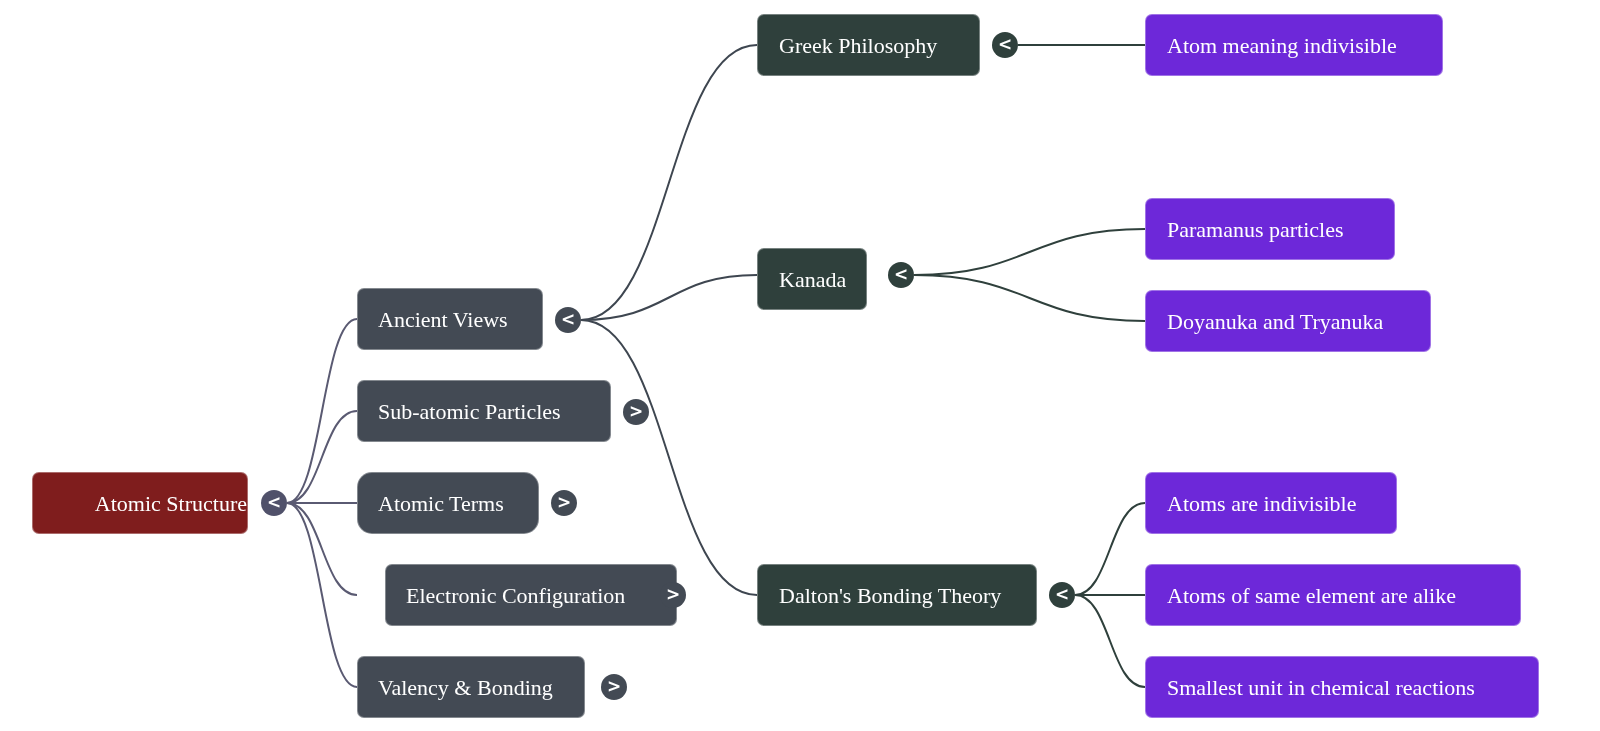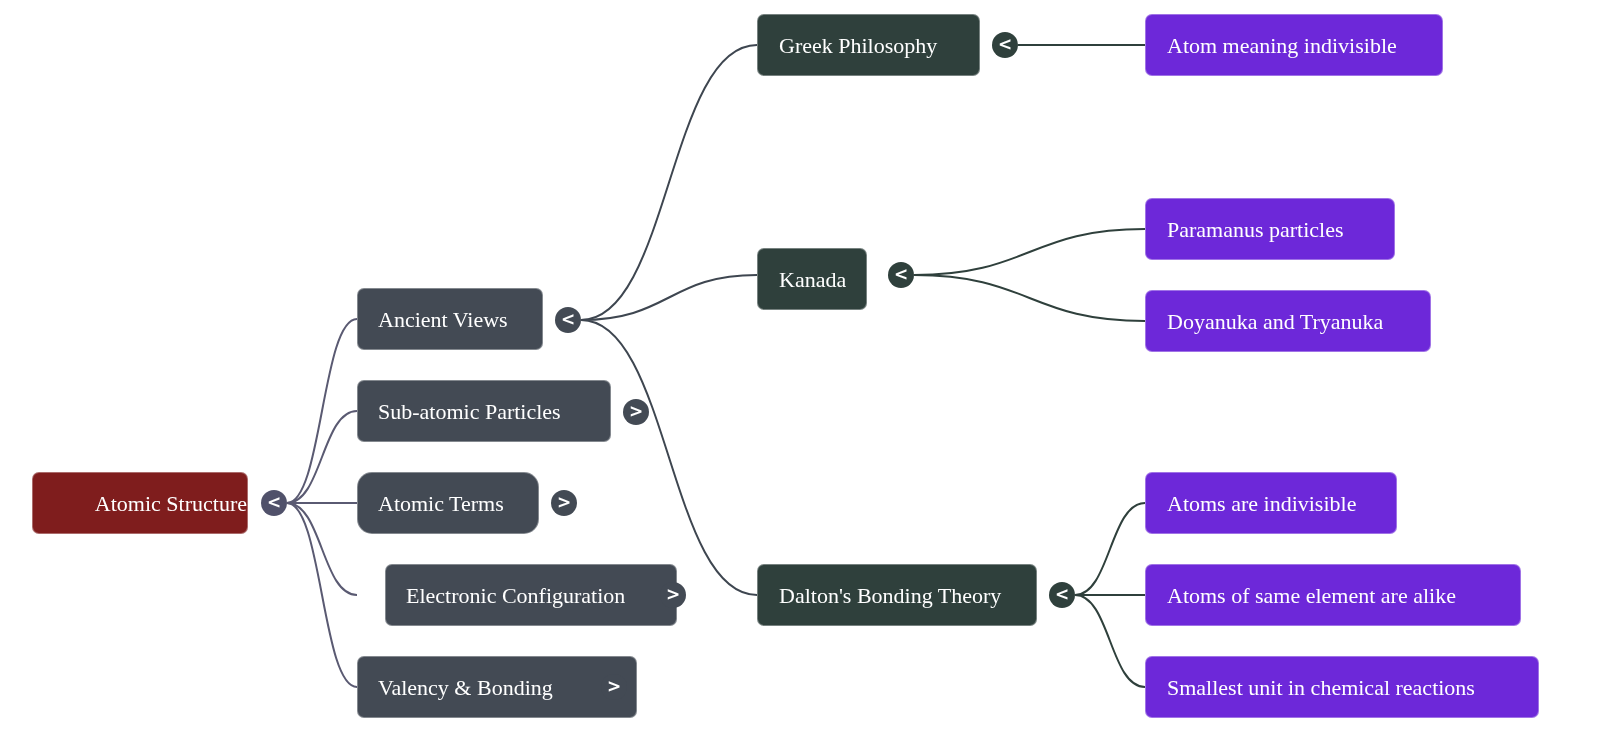--- a/index.html
+++ b/index.html
@@ -48,21 +48,21 @@
 
 <div class="node lvl1" style="left:357px;top:380px;width:254px;">Sub-atomic Particles</div>
 <div class="toggle t1" style="left:623px;top:399px;">&gt;</div>
 
 <div class="node lvl1" style="left:357px;top:472px;width:182px;border-radius:15px;">Atomic Terms</div>
 <div class="toggle t1" style="left:551px;top:490px;">&gt;</div>
 
 <div class="node lvl1" style="left:357px;top:564px;width:292px;margin-left:28px;">Electronic Configuration</div>
 <div class="toggle t1" style="left:660px;top:582px;">&gt;</div>
 
-<div class="node lvl1" style="left:357px;top:656px;width:280px;">Valency &amp; Bonding</div>
+<div class="node lvl1" style="left:357px;top:656px;width:228px;">Valency &amp; Bonding</div>
 <div class="toggle t1" style="left:601px;top:674px;">&gt;</div>
 
 <div class="node lvl2" style="left:757px;top:14px;width:223px;">Greek Philosophy</div>
 <div class="toggle t2" style="left:992px;top:32px;">&lt;</div>
 
 <div class="node lvl2" style="left:757px;top:248px;width:110px;">Kanada</div>
 <div class="toggle t2" style="left:888px;top:262px;">&lt;</div>
 
 <div class="node lvl2" style="left:757px;top:564px;width:280px;">Dalton's Bonding Theory</div>
 <div class="toggle t2" style="left:1049px;top:582px;">&lt;</div>

